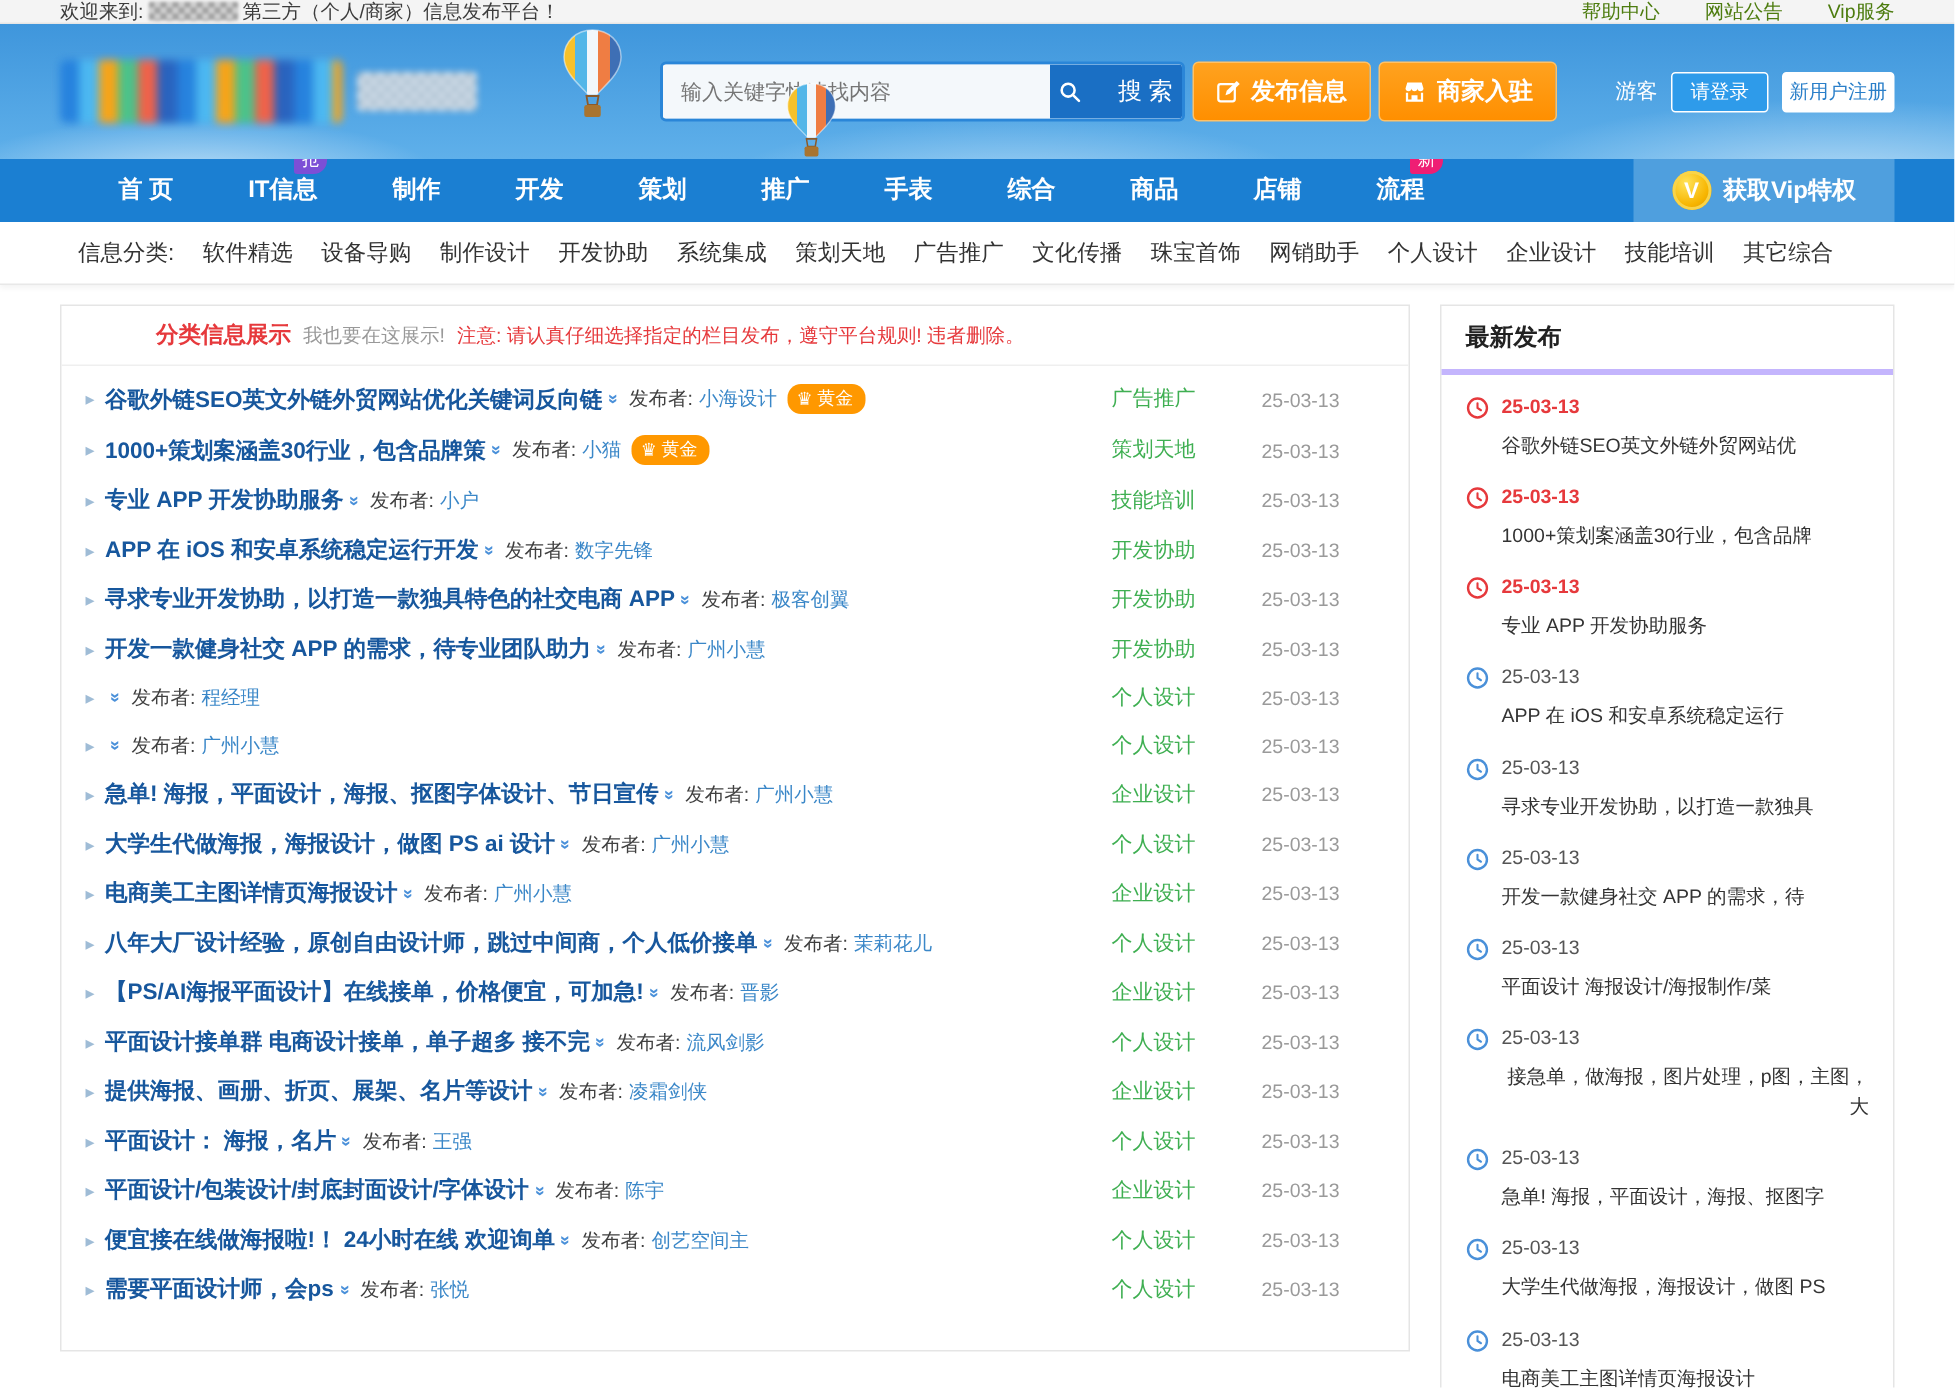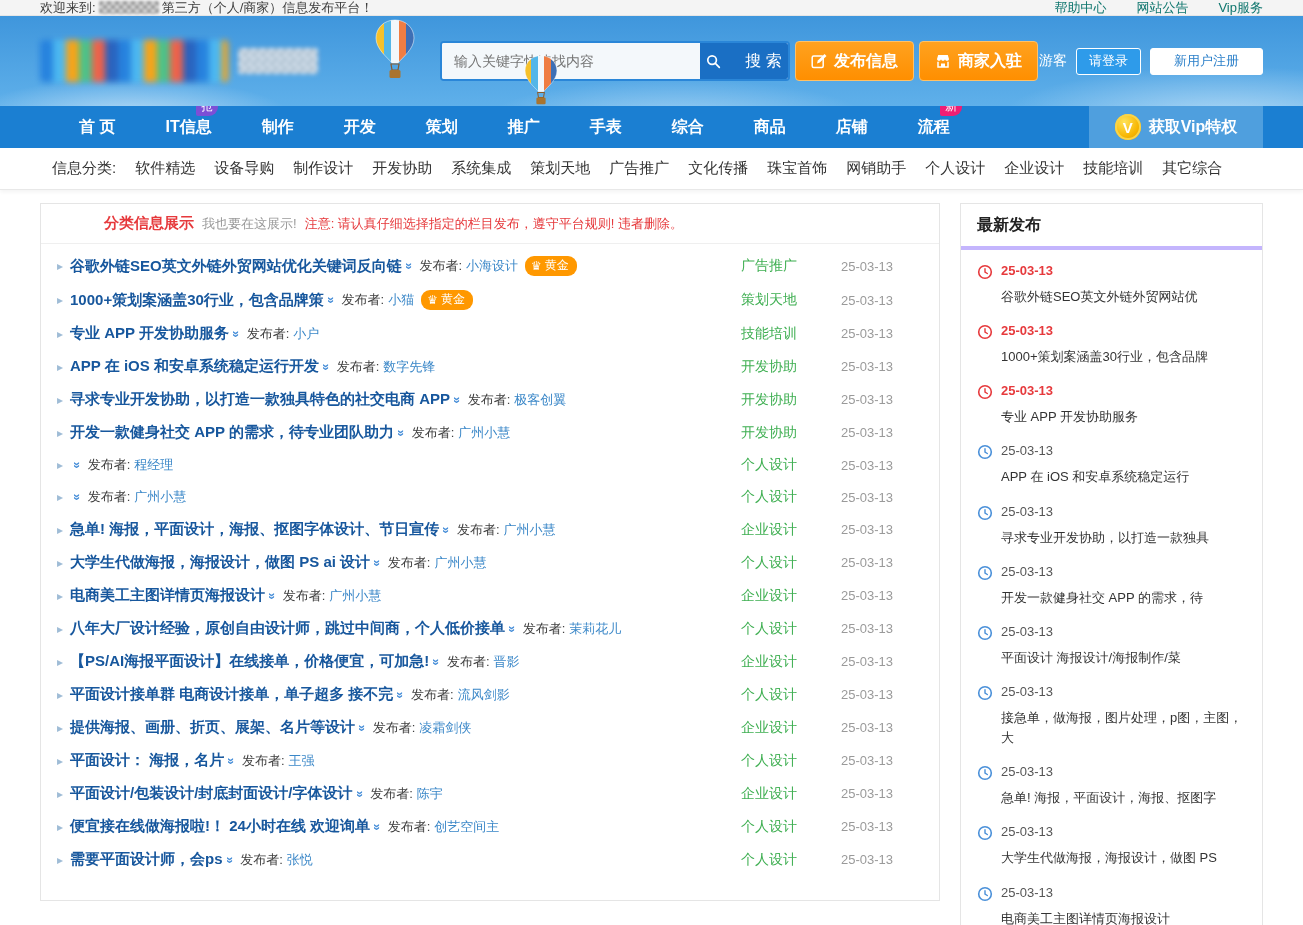--- a/index.html
+++ b/index.html
@@ -6,21 +6,21 @@
   html,body { width:1303px; height:925px; overflow:hidden; }
   body { font-family:"Liberation Sans","DejaVu Sans",sans-serif; background:#fff; color:#333; }
   a { text-decoration:none; cursor:pointer; }
 
   
   .topbar { height:16px; background:#f4f4f4; border-bottom:1px solid #e6e6e6; font-size:13px; color:#3c3c3c; }
   .topbar-inner { width:1223px; margin:0 auto; height:100%; display:flex; justify-content:space-between; align-items:center; }
   .censor { display:inline-block; width:60px; height:13px; vertical-align:-2px; margin:0 3px;
     background:repeating-conic-gradient(#cfcfcf 0 25%, #a3a3a3 0 50%) 0 0/8px 8px; filter:blur(1px); border-radius:2px; }
   .topbar-links { display:flex; gap:30px; }
-  .topbar-links a { color:#0f766e; }
+  .topbar-links a { color:#4d7c0f; }
 
   
   .header { position:relative; height:90px; background:linear-gradient(180deg, var(--header-blue,#3f96dc), #5fb0ea); z-index:6; }
   .header::before { content:""; position:absolute; inset:0; pointer-events:none;
     background:
       radial-gradient(ellipse 230px 55px at 10% 112%, rgba(255,255,255,.55), transparent 70%),
       radial-gradient(ellipse 280px 65px at 52% 120%, rgba(255,255,255,.42), transparent 70%),
       radial-gradient(ellipse 320px 75px at 94% 114%, rgba(255,255,255,.5), transparent 70%); }
   .header-inner { position:relative; width:1223px; margin:0 auto; height:100%; display:flex; align-items:center; }
   .logo { display:flex; align-items:center; gap:10px; cursor:pointer; width:300px; flex:none; }
@@ -38,21 +38,21 @@
   .search-btn { width:88px; background:#1a6fc4; color:#fff; font-size:16px; border:0; cursor:pointer;
     display:flex; align-items:center; justify-content:center; gap:24px; font-family:inherit; }
 
   .orange-btn { height:40px; padding:0 15px; margin-left:5px; border-radius:4px; cursor:pointer;
     background:linear-gradient(180deg,#ffa21f,var(--orange,#ff8f00)); border:1px solid #ffc166;
     color:#fff; font-size:16px; font-weight:bold; display:flex; align-items:center; gap:7px; font-family:inherit; }
 
   .user-area { margin-left:auto; display:flex; align-items:center; gap:9px; }
   .guest { color:#fff; font-size:14px; }
   .login-btn { height:27px; padding:0 12px; background:#2e9bea; border:1px solid #fff; border-radius:3px; color:#fff; font-size:13px; cursor:pointer; font-family:inherit; }
-  .register-btn { height:27px; padding:0 23px; background:#fff; border:1px solid #fff; border-radius:3px; color:#2a7fc9; font-size:13px; cursor:pointer; font-family:inherit; }
+  .register-btn { height:27px; padding:0 4px; background:#fff; border:1px solid #fff; border-radius:3px; color:#2a7fc9; font-size:13px; cursor:pointer; font-family:inherit; }
 
   
   .nav { position:relative; height:42px; background:var(--primary-blue,#1b7fd2); z-index:5; }
   .nav-inner { position:relative; width:1223px; margin:0 auto; height:100%; display:flex; align-items:center; padding-left:14px; }
   .nav-item { position:relative; color:#fff; font-size:16px; font-weight:bold; line-height:42px; padding:0 25px; }
   .nav-badge { position:absolute; top:-9px; left:58%; font-size:12px; font-weight:normal; line-height:1; padding:3px 5px 4px; color:#fff; border-radius:9px 9px 9px 2px; z-index:7; white-space:nowrap; }
   .vip-block { position:absolute; right:0; top:0; height:42px; width:174px; background:#4f9fde; display:flex; align-items:center; justify-content:center; gap:8px; cursor:pointer; }
   .vip-coin { width:26px; height:26px; border-radius:50%; flex:none; color:#fff; font-weight:bold; font-size:15px;
     background:radial-gradient(circle at 35% 30%, #ffe259, #f7b500 60%, #d78f00); box-shadow:inset 0 0 0 2px #f9d44a;
     display:flex; align-items:center; justify-content:center; }
@@ -86,21 +86,21 @@
   .row-cat { margin-left:auto; width:86px; flex:none; color:var(--green,#3faf52); font-size:14px; }
   .row-date { width:96px; flex:none; padding-left:14px; color:var(--date-gray,#9a9a9a); font-size:13px; }
 
   .latest-header { padding:11px 16px 10px; font-size:16px; font-weight:bold; color:#222; border-bottom:4px solid #c4b5fd; }
   .latest-items { padding:4px 0 16px; }
   .l-item { display:flex; padding:9px 16px 7px; }
   .l-icon { width:16px; height:16px; flex:none; margin-top:1px; color:#4a90d9; }
   .l-icon svg { width:16px; height:16px; display:block; }
   .l-content { margin-left:8px; min-width:0; }
   .l-date { font-size:13px; color:#555; }
-  .l-title { display:block; margin-top:9px; font-size:13px; color:#333; line-height:1.55; }
+  .l-title { display:block; margin-top:9px; font-size:13px; color:#333; line-height:1.55;text-align:right; }
   .l-item.hot .l-icon { color:var(--red,#e6393c); }
   .l-item.hot .l-date { color:var(--red,#e6393c); font-weight:bold; }
 </style>
 </head>
 <body>
 
 <svg width="0" height="0" style="position:absolute">
   <defs>
     <linearGradient id="bal-stripes" x1="0" y1="0" x2="1" y2="0">
       <stop offset="0" stop-color="#f6c12b"></stop>

